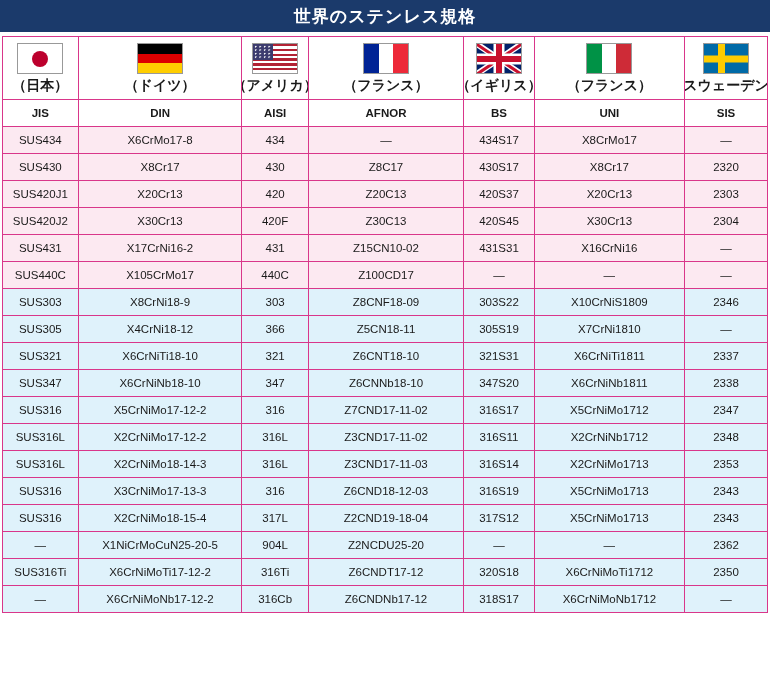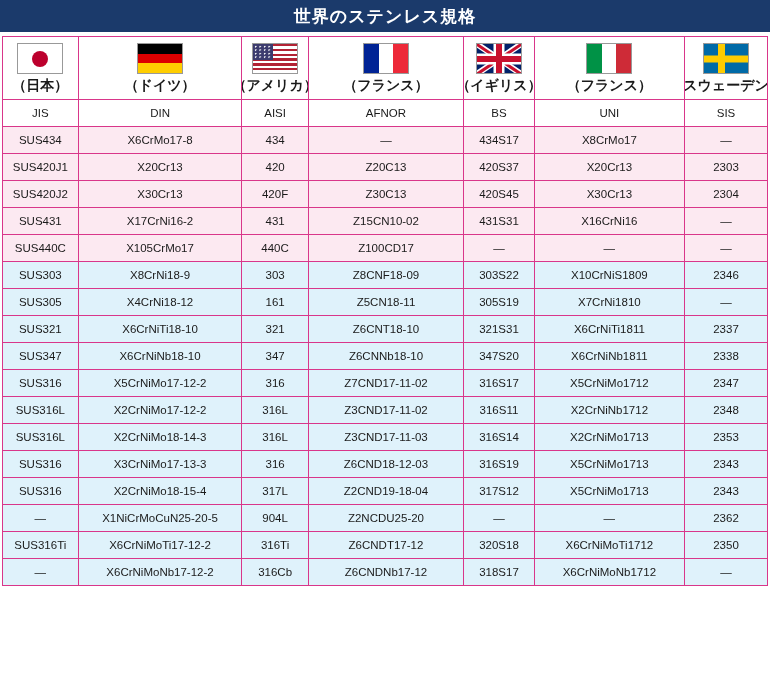--- a/index.html
+++ b/index.html
@@ -173,21 +173,21 @@
     width: 7px; height: 100%; background: #fecc00;
   }
   .flag-se .hy {
     position: absolute; top: 50%; left: 0;
     width: 100%; height: 7px; background: #fecc00;
     transform: translateY(-50%);
   }
 
   tr.std-head td {
     background: #ffffff;
-    font-weight: normal;
+    font-weight: bold;
     font-size: 11.5px;
   }
   tr.row-pink td { background: #fce9f1; }
   tr.row-blue td { background: #dff2fb; }
 </style>
 </head>
 <body>
 
 <div class="page">
 
@@ -282,20 +282,29 @@
           <tr class="row-pink">
             <td>SUS434</td>
             <td>X6CrMo17-8</td>
             <td>434</td>
             <td>—</td>
             <td>434S17</td>
             <td>X8CrMo17</td>
             <td>—</td>
           </tr>
           <tr class="row-pink">
+            <td>SUS430</td>
+            <td>X8Cr17</td>
+            <td>430</td>
+            <td>Z8C17</td>
+            <td>430S17</td>
+            <td>X8Cr17</td>
+            <td>2320</td>
+          </tr>
+          <tr class="row-pink">
             <td>SUS420J1</td>
             <td>X20Cr13</td>
             <td>420</td>
             <td>Z20C13</td>
             <td>420S37</td>
             <td>X20Cr13</td>
             <td>2303</td>
           </tr>
           <tr class="row-pink">
             <td>SUS420J2</td>
@@ -329,21 +338,21 @@
             <td>X8CrNi18-9</td>
             <td>303</td>
             <td>Z8CNF18-09</td>
             <td>303S22</td>
             <td>X10CrNiS1809</td>
             <td>2346</td>
           </tr>
           <tr class="row-blue">
             <td>SUS305</td>
             <td>X4CrNi18-12</td>
-            <td>161</td>
+            <td>366</td>
             <td>Z5CN18-11</td>
             <td>305S19</td>
             <td>X7CrNi1810</td>
             <td>—</td>
           </tr>
           <tr class="row-blue">
             <td>SUS321</td>
             <td>X6CrNiTi18-10</td>
             <td>321</td>
             <td>Z6CNT18-10</td>

